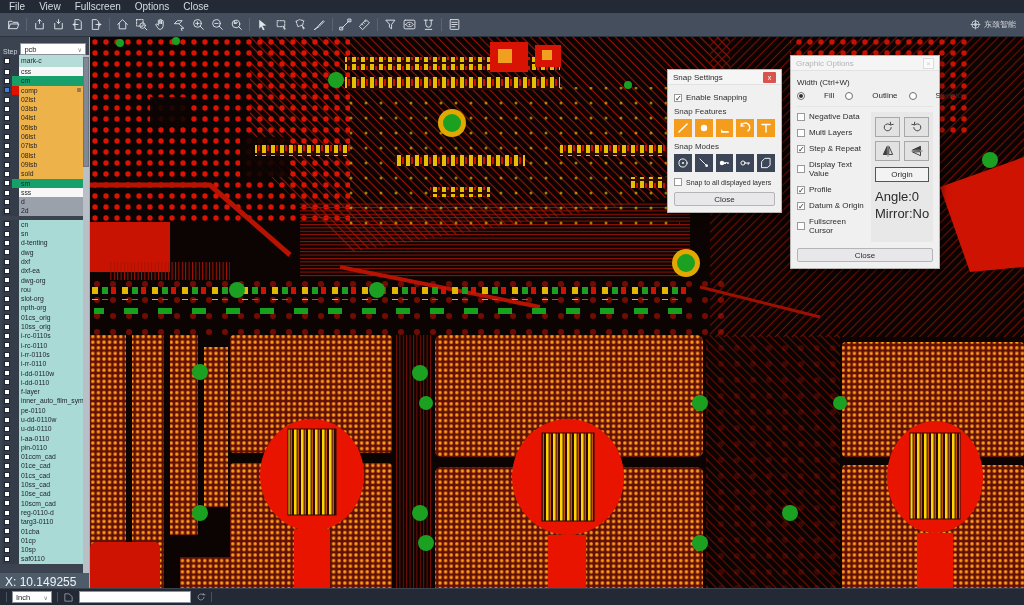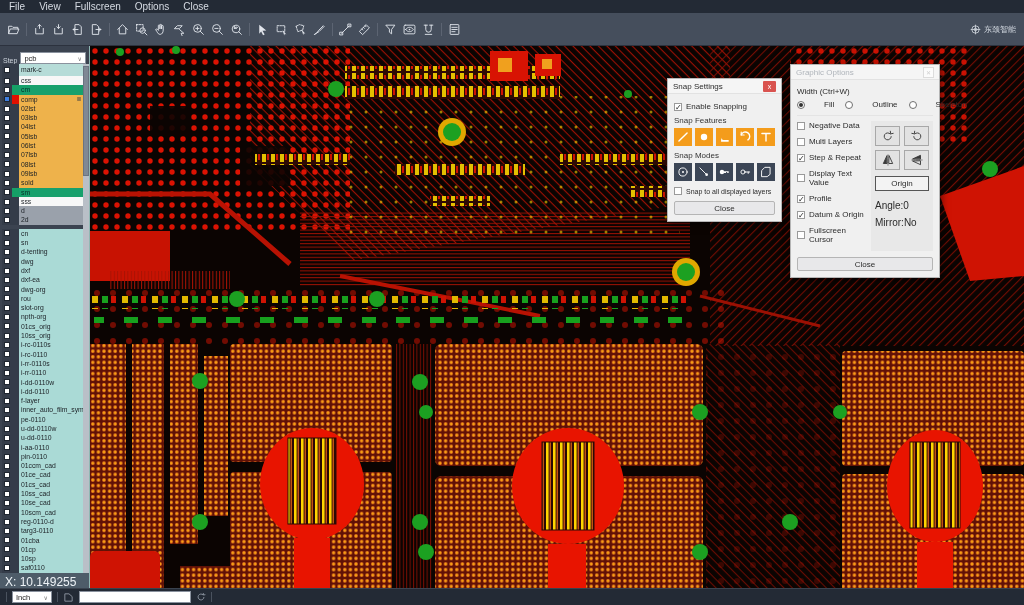--- a/index.html
+++ b/index.html
@@ -2,21 +2,21 @@
 <html><head>
 <meta charset="utf-8">
 <style>
 *{margin:0;padding:0;box-sizing:border-box;font-family:"Liberation Sans","DejaVu Sans",sans-serif}
 body{background:#111}
 .app{width:1024px;height:605px;background:#232a35;display:flex;flex-direction:column;overflow:hidden;position:relative}
 
 .menubar{height:13px;display:flex;align-items:center;background:#232a35;color:#d6dbe3;font-size:10px;padding-left:2px;flex:none}
 .mitem{padding:1px 7px;cursor:default}
 
-.toolbar{height:33px;background:#454e5c;display:flex;align-items:center;padding:8px 4px;flex:none;border-bottom:1px solid #2c323e}
+.toolbar{height:24px;background:#454e5c;display:flex;align-items:center;padding:8px 4px;flex:none;border-bottom:1px solid #2c323e}
 .tbtn{width:19px;height:17px;display:flex;align-items:center;justify-content:center}
 .ticon,.ticon svg{width:13px;height:13px;display:block}
 .tdiv{width:1px;height:13px;background:#333a46;border-right:1px solid #5c6472;margin:0 3px;flex:none}
 .logo{margin-left:auto;display:flex;align-items:center;gap:3px;color:#ced4dc;font-size:8px;padding-right:4px}
 .logoicon svg{width:11px;height:11px;display:block}
 
 .main{flex:1;display:flex;min-height:0}
 .left{width:90px;flex:none;display:flex;flex-direction:column;background:#3b4350;border-right:1px solid #8fb8b4}
 .steprow{height:18px;display:flex;align-items:flex-end;gap:3px;padding:0 3px;flex:none}
 .steplabel{font-size:7px;color:#ccd3db}
@@ -75,21 +75,21 @@
 .radio{width:8px;height:8px;border:1px solid #707070;border-radius:50%;background:#fff;display:flex;align-items:center;justify-content:center;flex:none}
 .rdot{width:4px;height:4px;background:#333;border-radius:50%}
 .gcols{display:flex;gap:5px}
 .gleft{flex:1}
 .gleft .chkrow{margin:0 0 7px}
 .gright{width:62px;background:#e8e8e8;padding:5px 4px;display:flex;flex-direction:column;align-items:center;gap:4px}
 .tgrid{display:grid;grid-template-columns:1fr 1fr;gap:4px;width:100%}
 .gbtn{height:20px;background:#e2e2e2;border:1px solid #a8a8a8;display:flex;align-items:center;justify-content:center}
 .gbtn svg{width:14px;height:14px;display:block}
 .resetbtn{width:100%;height:15px;background:#f3f3f3;border:1px solid #555;display:flex;align-items:center;justify-content:center;margin:2px 0 4px}
-.angletext{font-size:10px;align-self:flex-start;line-height:13px}
+.angletext{font-size:13px;align-self:flex-start;line-height:13px}
 </style>
 </head>
 <body>
 
 <div class="app">
 
   <div class="menubar">
     <div style="display:flex">
         <div class="mitem">File</div>
         <div class="mitem">View</div>

